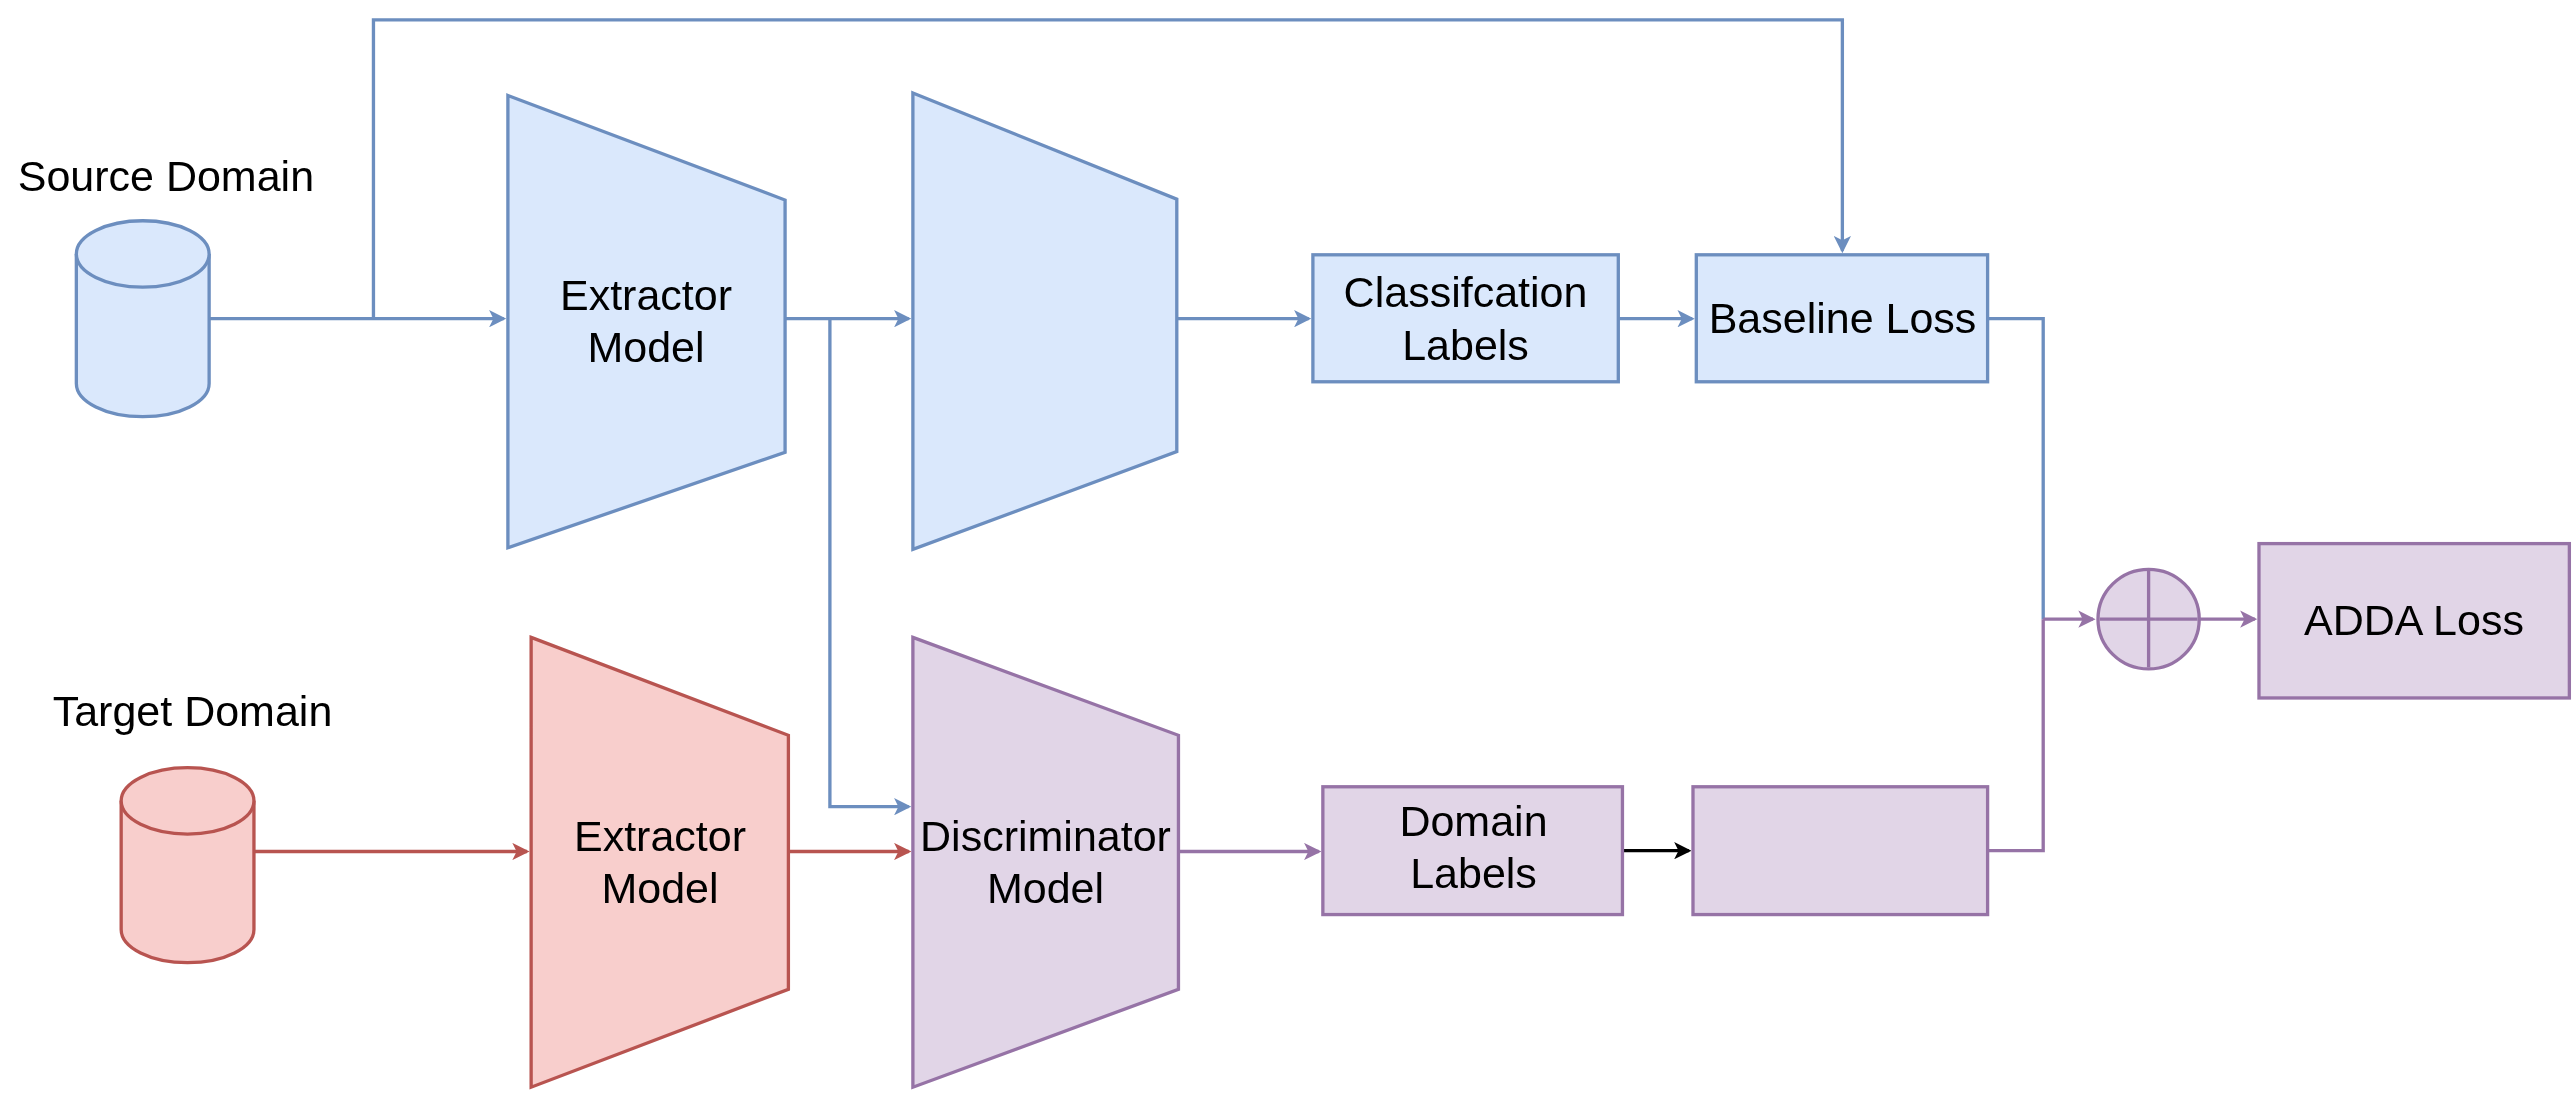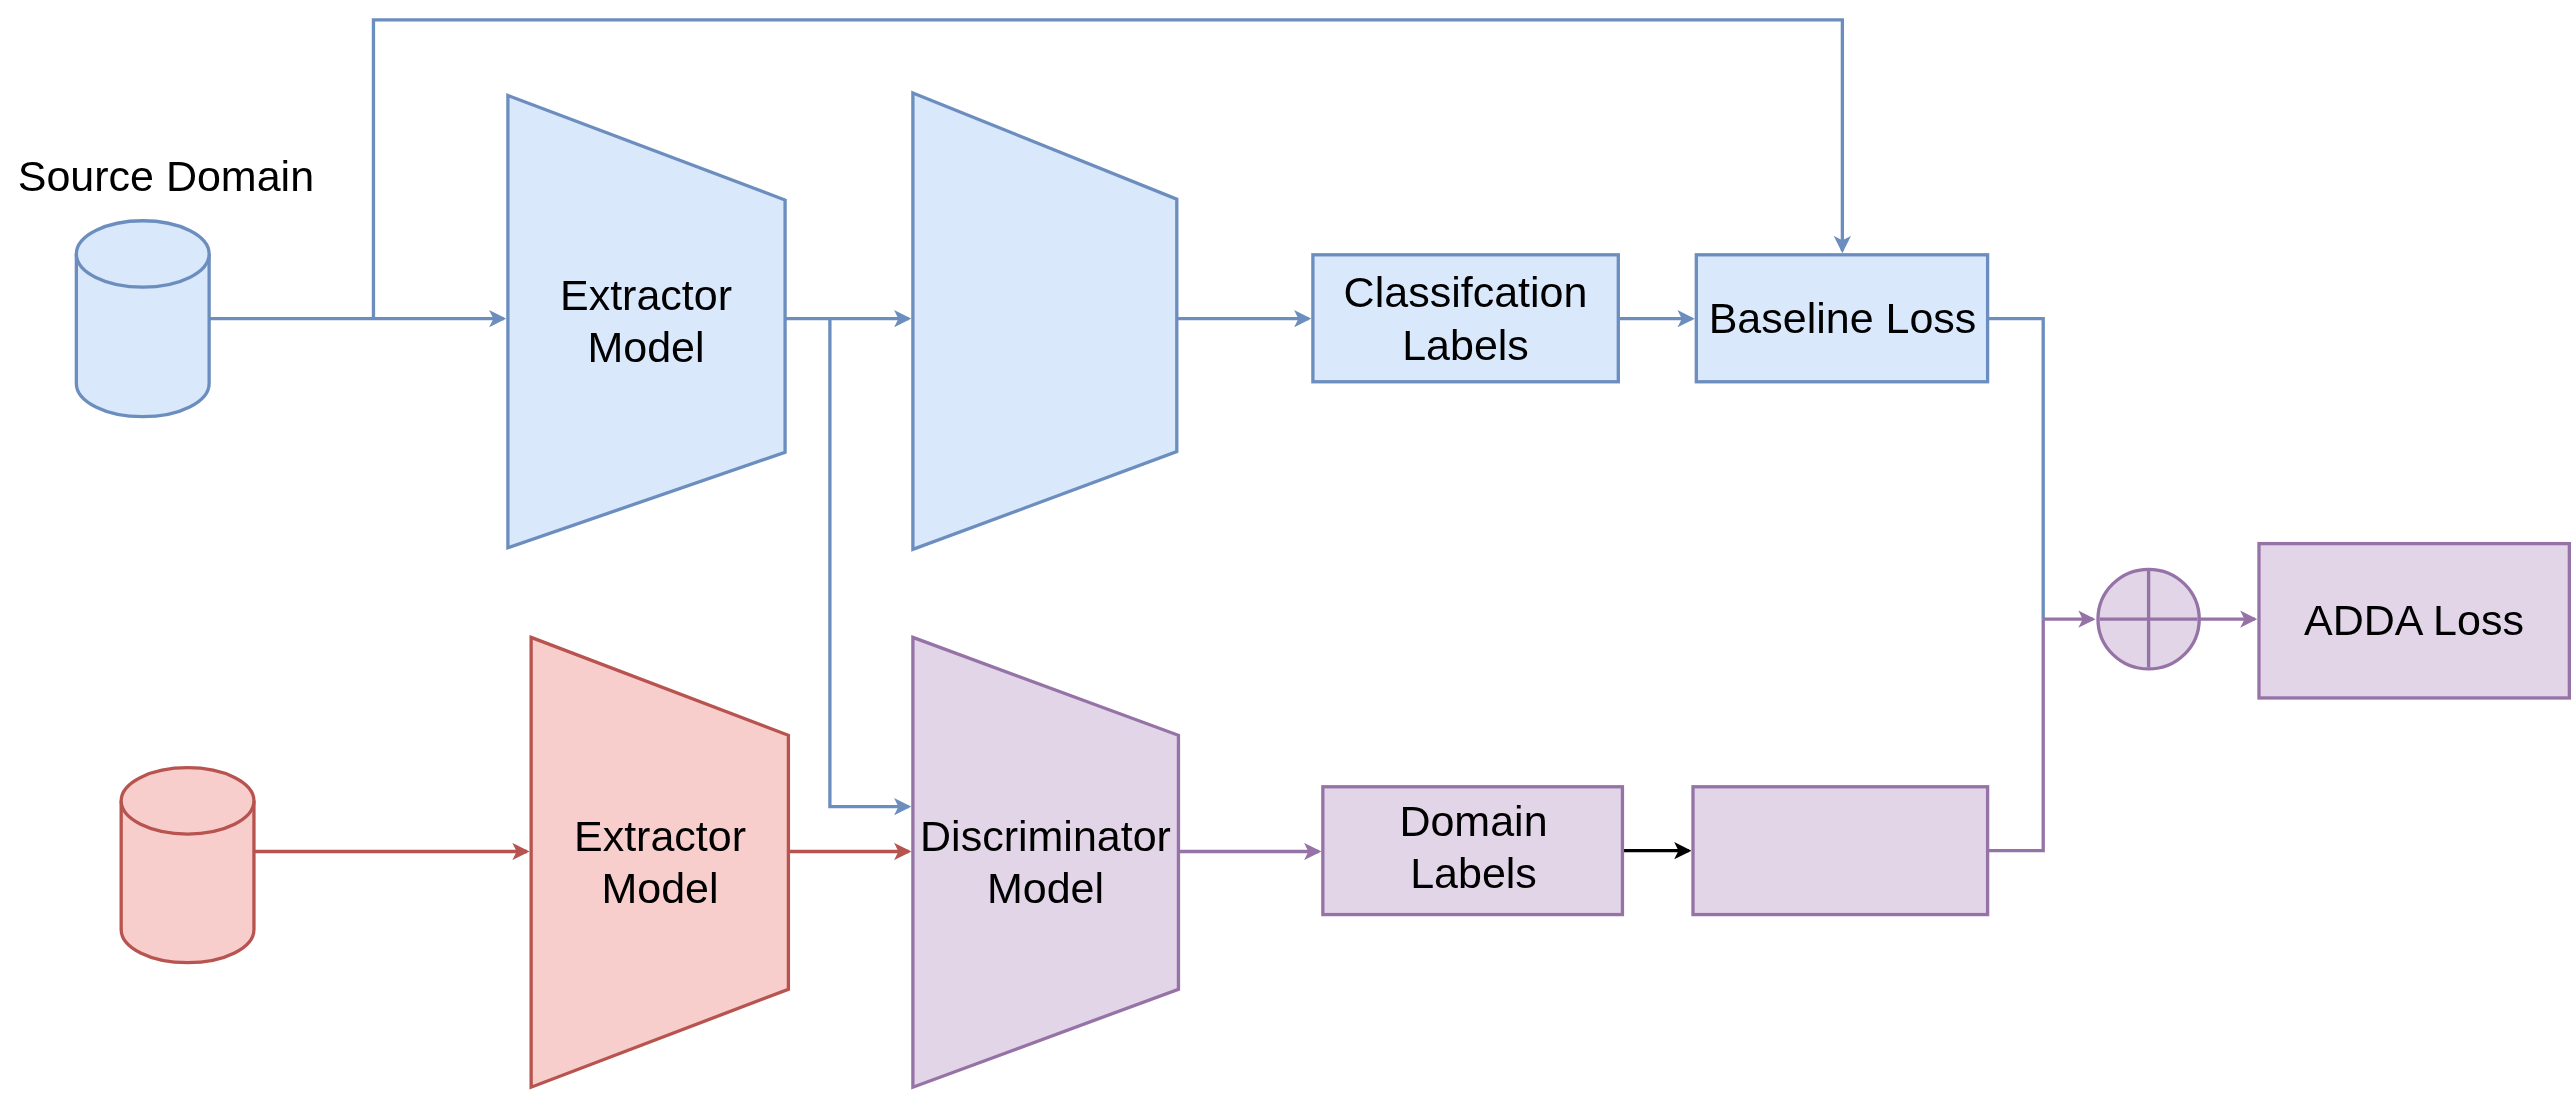--- a/index.html
+++ b/index.html
@@ -110,20 +110,21 @@
 
     <g>
       <ellipse class="purple-shape" cx="2589" cy="746" rx="61" ry="60"></ellipse>
       <path class="edge-purple" d="M2589,688 V804"></path>
       <path class="edge-purple" d="M2530,746 H2648"></path>
     </g>
   </svg>
 
   <div class="lbl nowrap" style="left:12.4px;  top:143px; width:307px; height:66px;">Source Domain</div>
 
+  <div class="lbl nowrap" style="left:37px;  top:678px; width:311px; height:66px;">Target Domain</div>
 
   <div class="lbl" style="left:524px;  top:267px; width:244px; height:108px;">Extractor Model</div>
 
 
   <div class="lbl" style="left:1321px; top:259px; width:289px; height:119px;">Classifcation Labels</div>
 
   <div class="lbl nowrap" style="left:1705px; top:259px; width:275px; height:119px;">Baseline Loss</div>
 
   <div class="lbl" style="left:538px;  top:808px; width:244px; height:108px;">Extractor Model</div>
 

